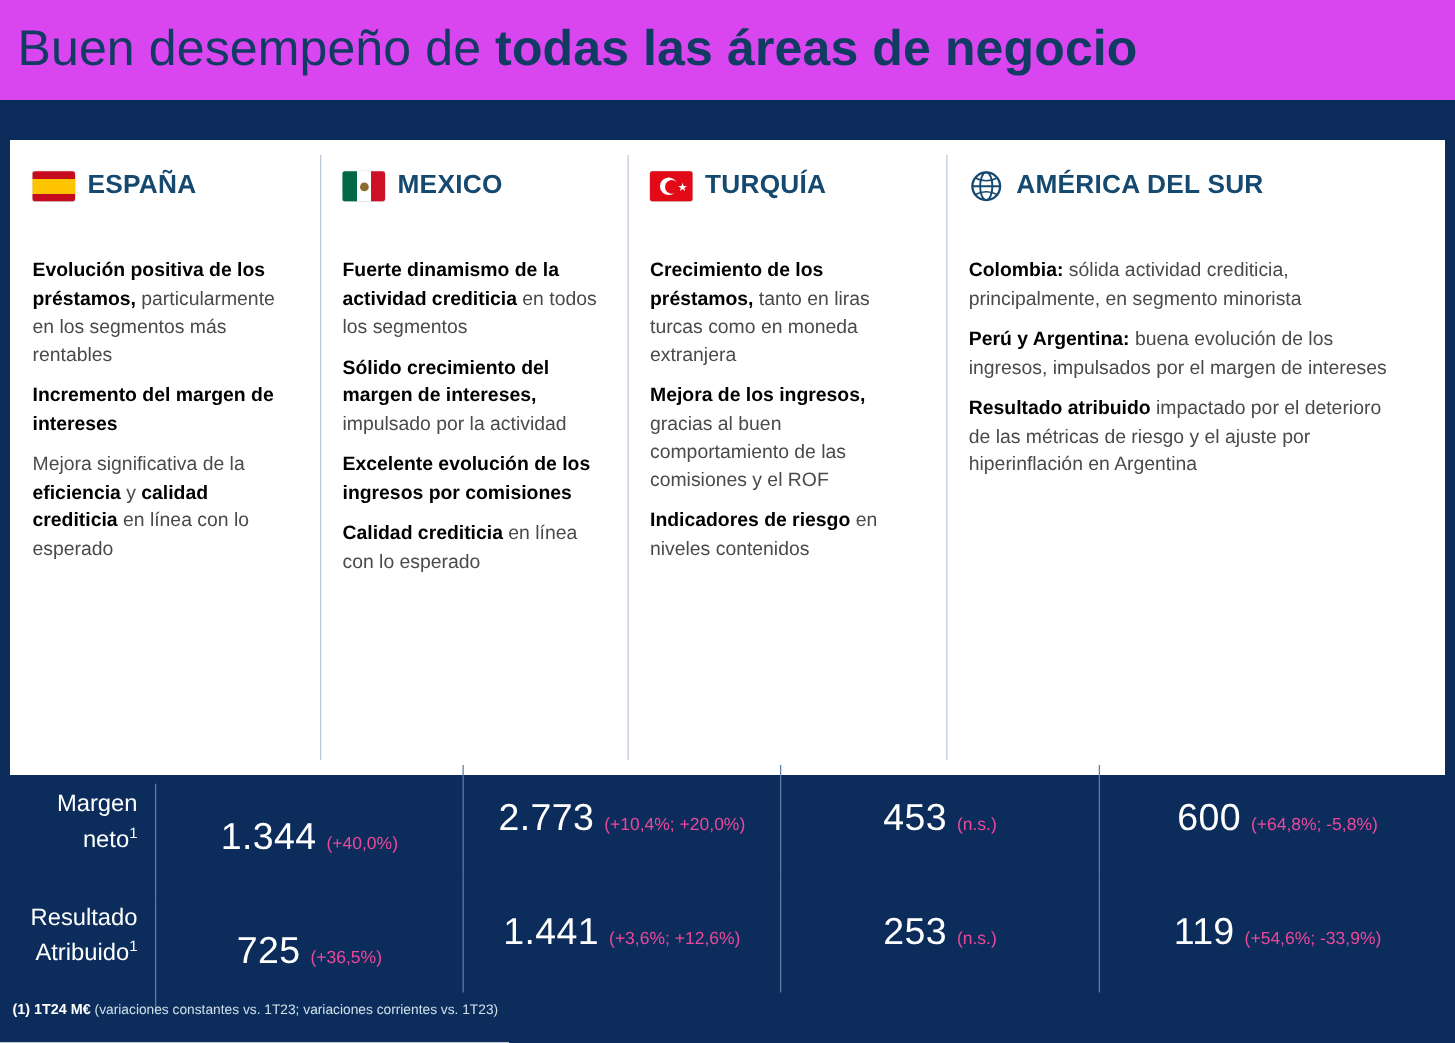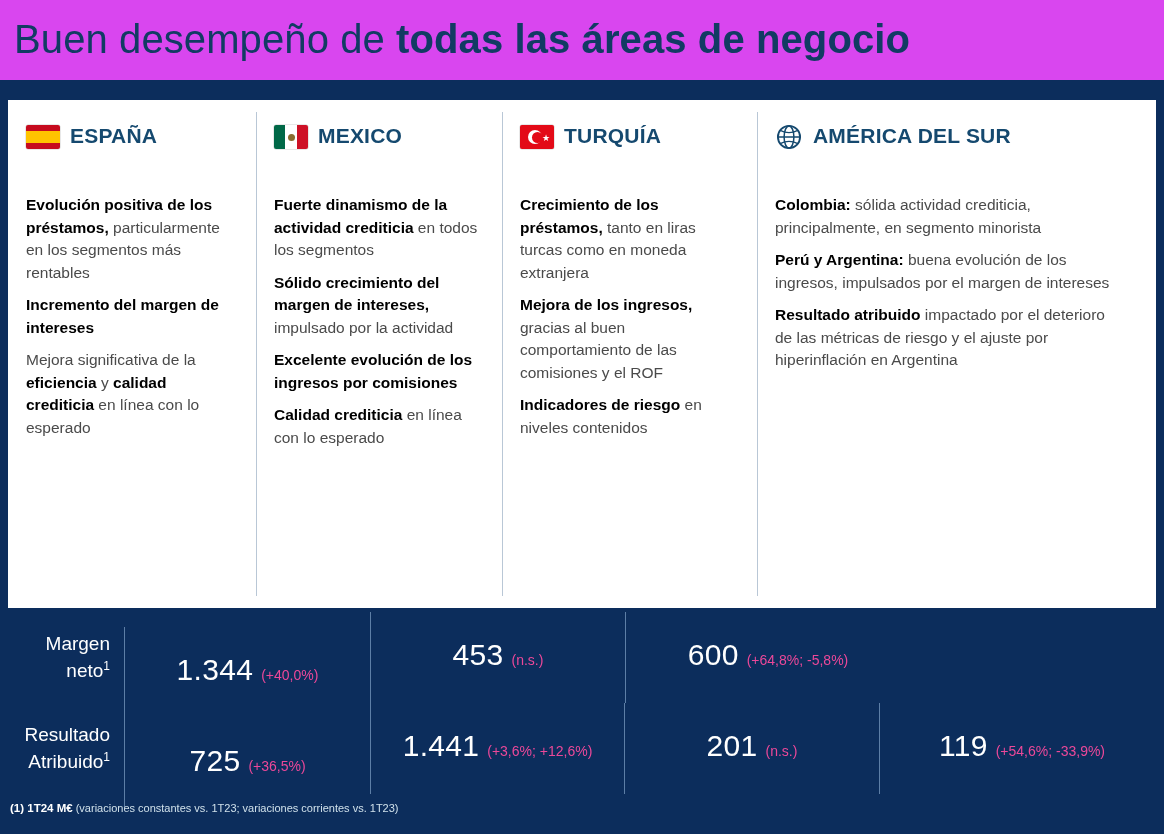--- a/index.html
+++ b/index.html
@@ -42,21 +42,21 @@
     top: 80px;
     width: 1164px;
     height: 754px;
     background: #0c2d5c;
   }
 
   
   .card {
     position: absolute;
     left: 8px;
-    top: 100px;
+    top: 112px;
     width: 1148px;
     height: 508px;
     background: #ffffff;
     display: flex;
   }
   .col {
     box-sizing: border-box;
     padding: 22px 18px 10px 18px;
     position: relative;
   }
@@ -296,20 +296,24 @@
 
   <div class="fig-row">
     <div class="fig-label">
       <span>Margen</span><br>
       <span>neto</span><sup>1</sup>
     </div>
     <div class="fig-cell c1">
       <span class="fig-main">1.344</span>
       <span class="fig-var">(+40,0%)</span>
     </div>
+    <div class="fig-cell c2">
+      <span class="fig-main">2.773</span>
+      <span class="fig-var">(+10,4%; +20,0%)</span>
+    </div>
     <div class="fig-cell c3">
       <span class="fig-main">453</span>
       <span class="fig-var">(n.s.)</span>
     </div>
     <div class="fig-cell c4">
       <span class="fig-main">600</span>
       <span class="fig-var">(+64,8%; -5,8%)</span>
     </div>
   </div>
 
@@ -320,21 +324,21 @@
     </div>
     <div class="fig-cell c1">
       <span class="fig-main">725</span>
       <span class="fig-var">(+36,5%)</span>
     </div>
     <div class="fig-cell c2">
       <span class="fig-main">1.441</span>
       <span class="fig-var">(+3,6%; +12,6%)</span>
     </div>
     <div class="fig-cell c3">
-      <span class="fig-main">201</span>
+      <span class="fig-main">253</span>
       <span class="fig-var">(n.s.)</span>
     </div>
     <div class="fig-cell c4">
       <span class="fig-main">119</span>
       <span class="fig-var">(+54,6%; -33,9%)</span>
     </div>
   </div>
 </div>
 
 <div class="footnote">

